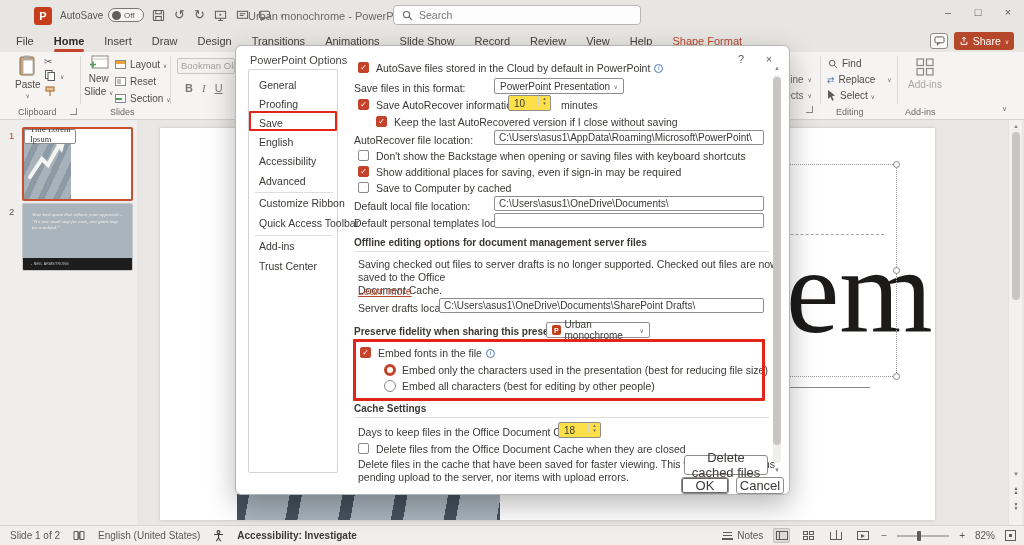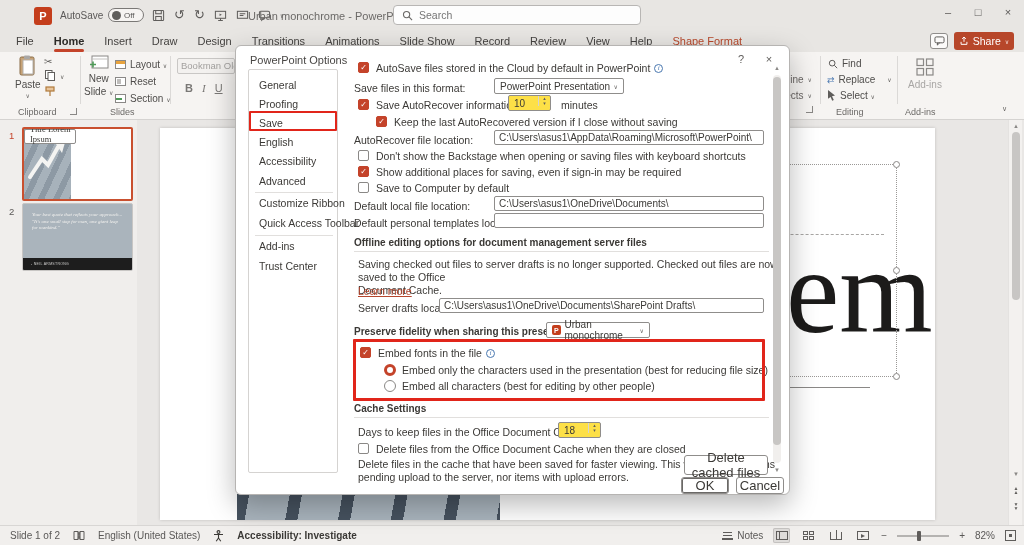--- a/index.html
+++ b/index.html
@@ -425,21 +425,21 @@
 
     <span class="cbx" style="left:122px;top:104px"></span>
     <span class="lbl" style="left:140px;top:104px">Don't show the Backstage when opening or saving files with keyboard shortcuts</span>
 
     <span class="cbx on" style="left:122px;top:120px">
         <i>✓</i>
       </span>
     <span class="lbl" style="left:140px;top:120px">Show additional places for saving, even if sign-in may be required</span>
 
     <span class="cbx" style="left:122px;top:136px"></span>
-    <span class="lbl" style="left:140px;top:136px">Save to Computer by default</span>
+    <span class="lbl" style="left:140px;top:136px">Save to Computer by cached</span>
 
     <span class="lbl" style="left:118px;top:154px">Default local file location:</span>
     <input class="txt" style="left: 258px; top: 150px; width: 270px;" value="C:\Users\asus1\OneDrive\Documents\">
 
     <span class="lbl" style="left:118px;top:171px">Default personal templates location:</span>
     <input class="txt" style="left: 258px; top: 167px; width: 270px;" value="">
 
     <span class="h" style="left:118px;top:191px">Offline editing options for document management server files</span>
     <div class="rule" style="left:118px;top:205px"></div>
     <div class="para" style="left:122px;top:212px">

